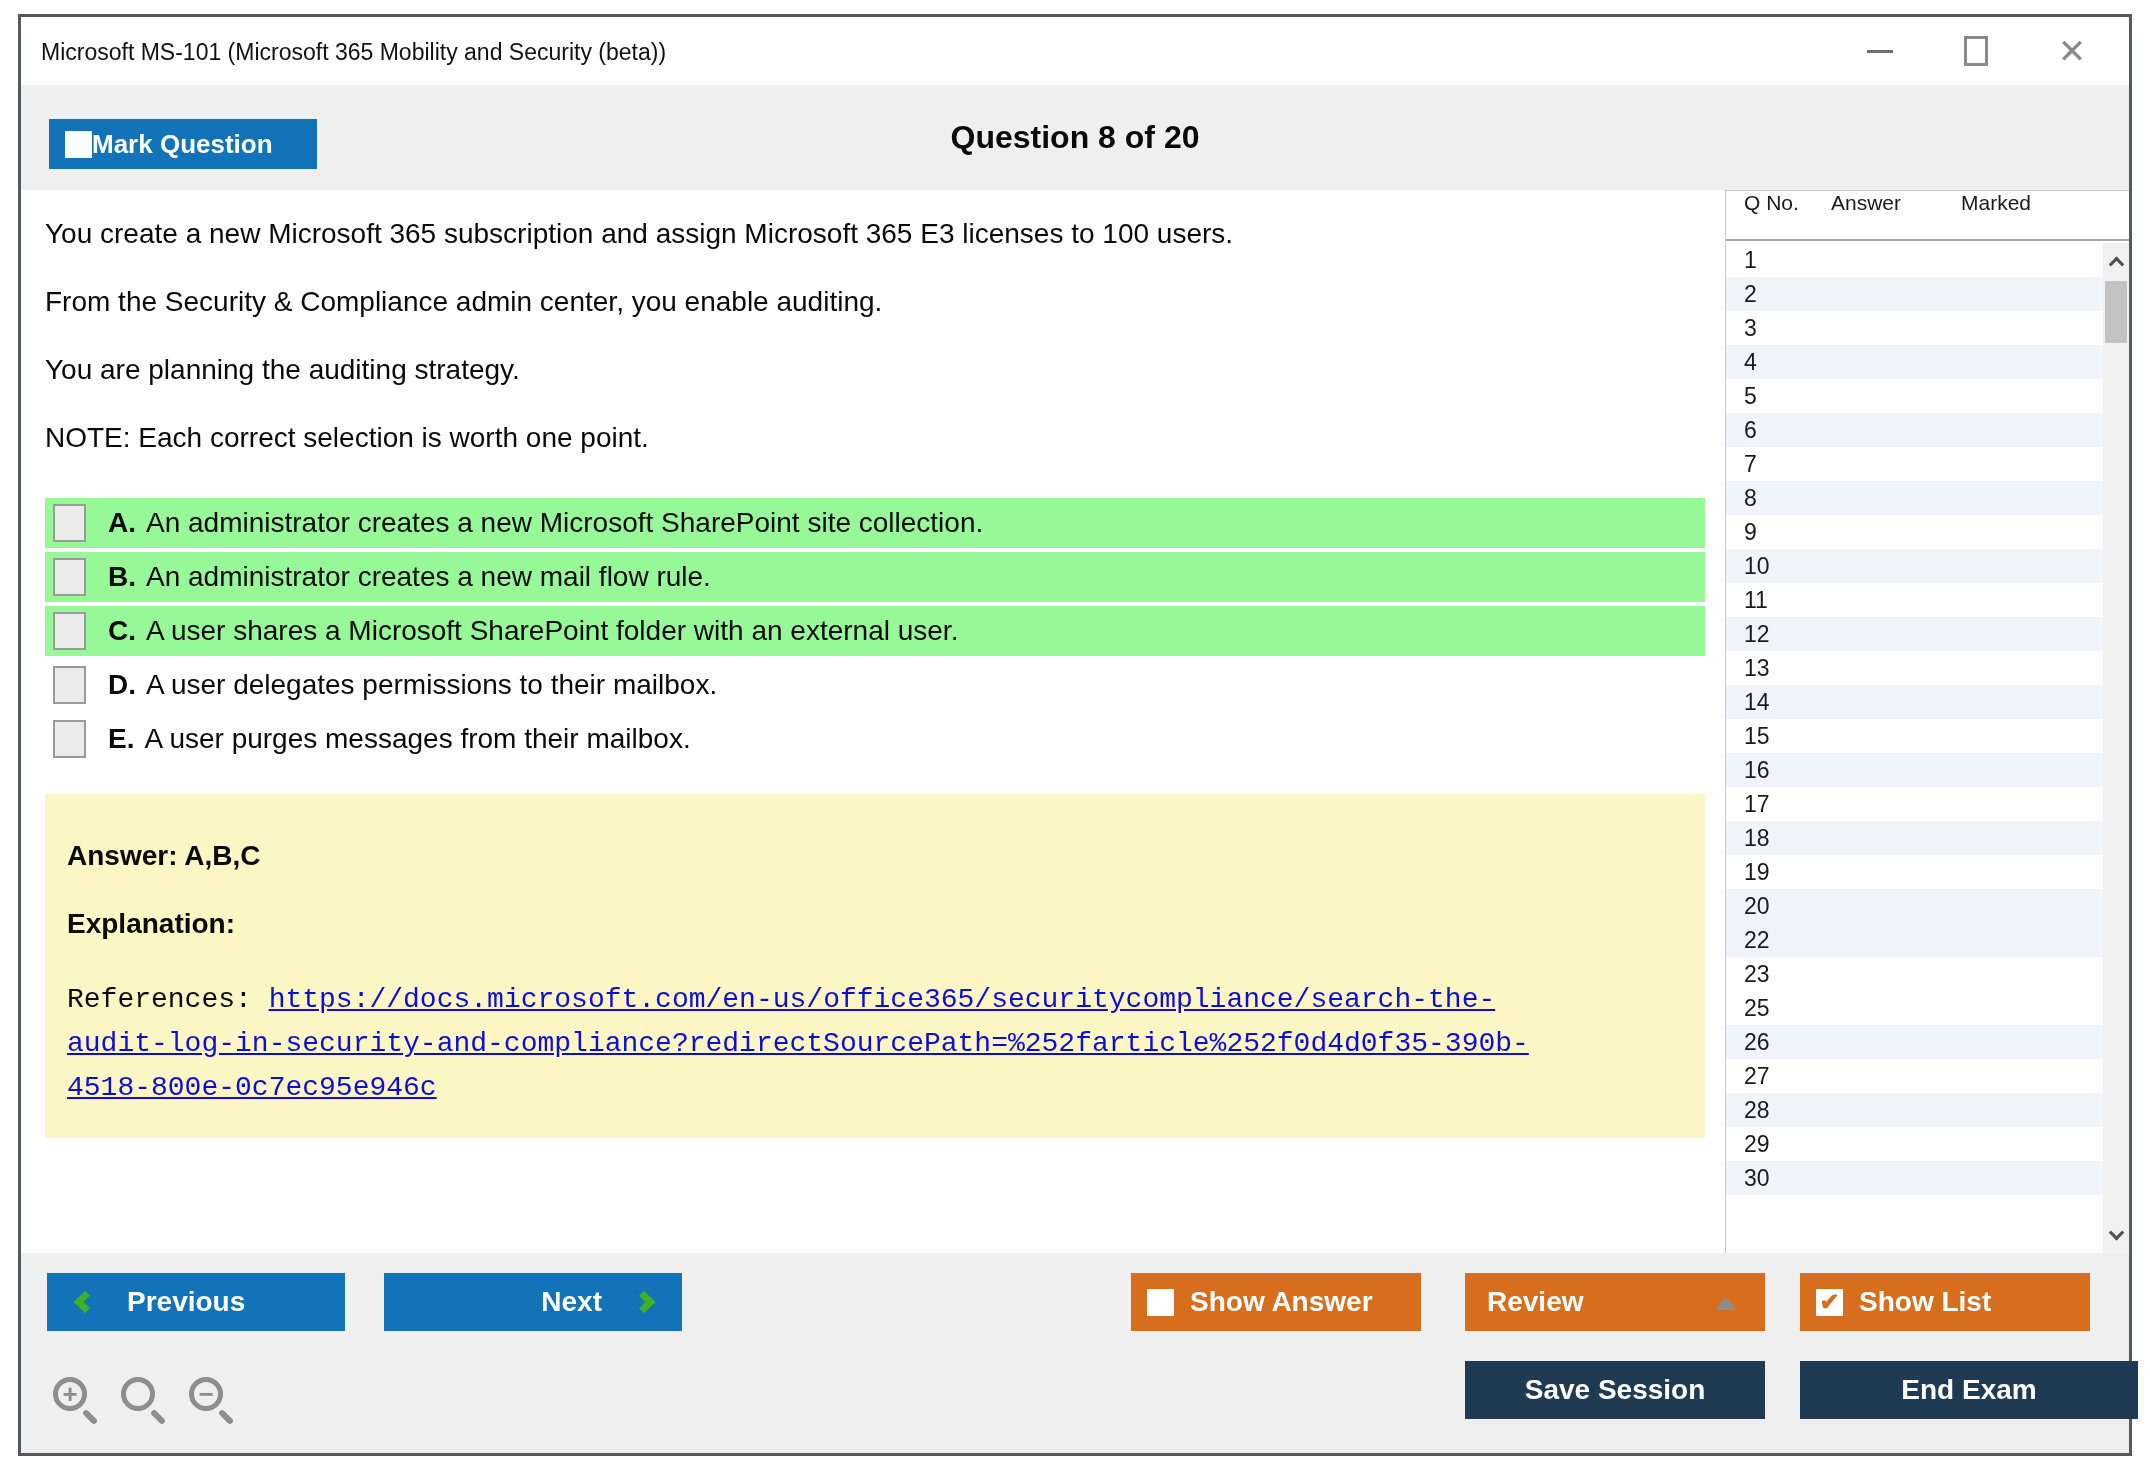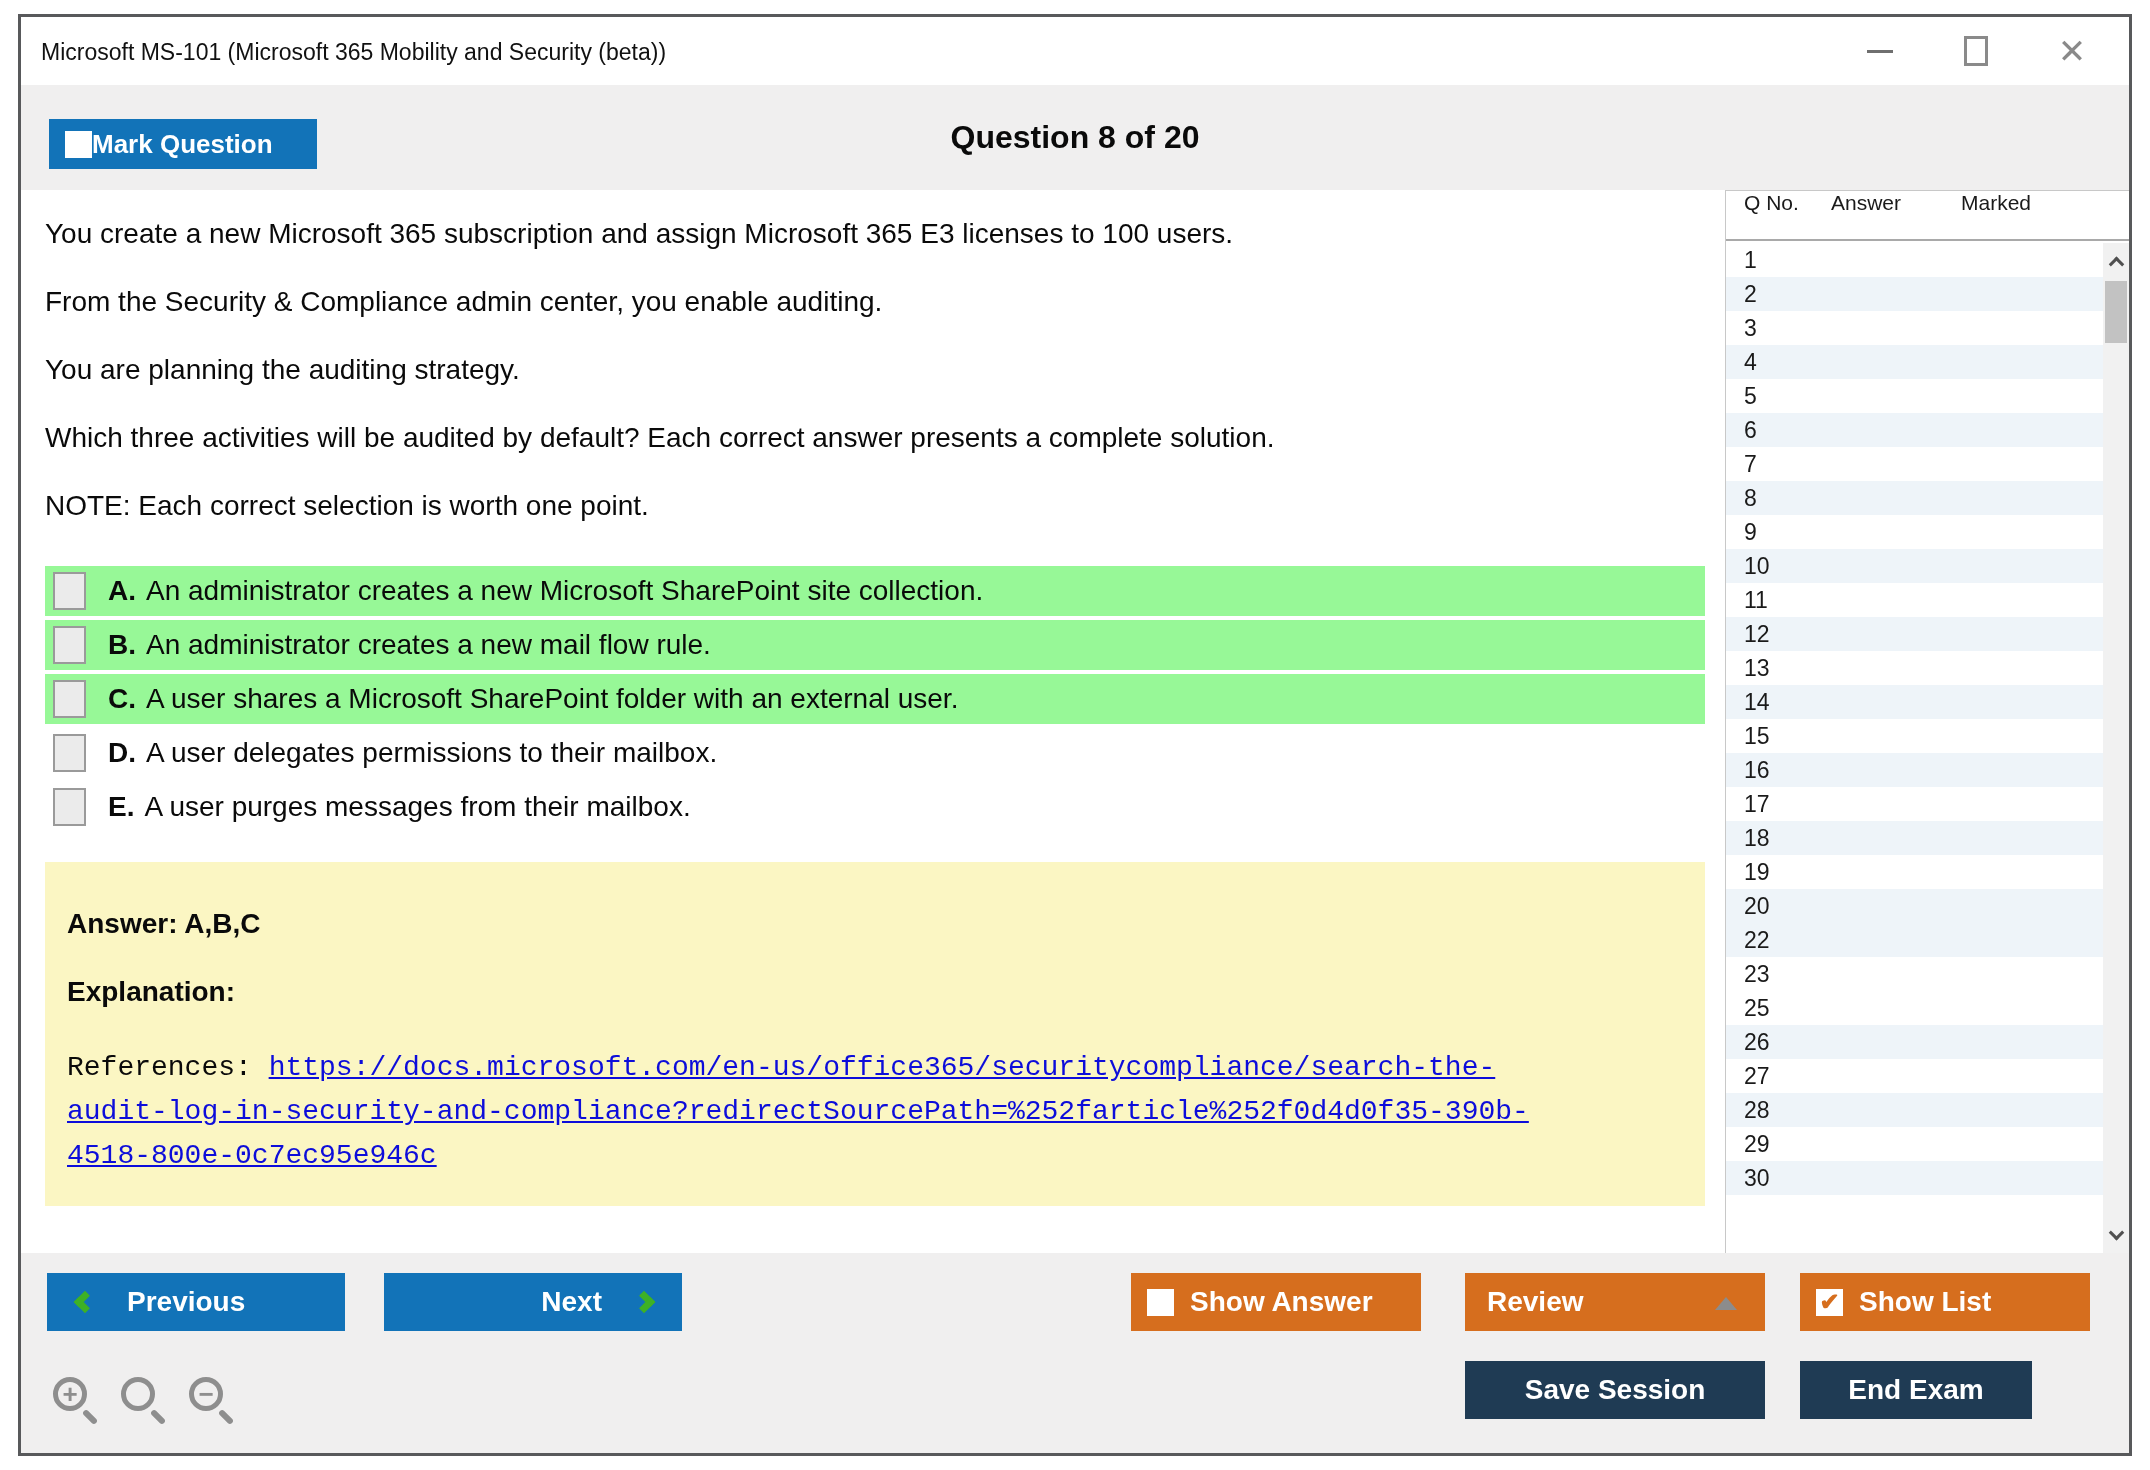--- a/index.html
+++ b/index.html
@@ -82,21 +82,21 @@
 
   .btn-show-answer { left:1110px; top:20px; width:290px; padding-left:16px; gap:16px; }
   .btn-review { left:1444px; top:20px; width:300px; padding-left:22px; }
   .btn-show-list { left:1779px; top:20px; width:290px; padding-left:16px; gap:16px; }
   .btn .cb { width:27px; height:27px; background:#ffffff; flex:0 0 auto; display:flex; align-items:center; justify-content:center; }
   .btn .cb .tick { color:#d66e1e; font-size:24px; font-weight:bold; line-height:1; }
   .tri-up { position:absolute; right:28px; top:24px; width:0; height:0;
             border-left:11px solid transparent; border-right:11px solid transparent; border-bottom:13px solid #8c8c8c; }
 
   .btn-save { left:1444px; top:108px; width:300px; }
-  .btn-end  { left:1779px; top:108px; width:232px; }
+  .btn-end  { left:1779px; top:108px; width:338px; }
 
   .zoomers { position:absolute; left:30px; top:122px; display:flex; gap:18px; }
   .mag { position:relative; width:50px; height:50px; cursor:pointer; }
   .mag .lens { position:absolute; left:2px; top:2px; width:34px; height:34px; border:5px solid #8e8e8e; border-radius:50%; }
   .mag .handle { position:absolute; left:33px; top:33px; width:17px; height:6px; background:#8e8e8e; border-radius:3px;
                  transform:rotate(45deg); transform-origin:left center; }
   .mag .sign { position:absolute; left:2px; top:2px; width:34px; height:34px; display:flex; align-items:center; justify-content:center;
                font-size:26px; font-weight:bold; color:#8e8e8e; }
 </style>
 </head>
@@ -126,21 +126,20 @@
     </div>
     <div class="qcounter">Question 8 of 20</div>
   </div>
 
   <div class="content">
 
     <div class="question-area">
       <p class="para">You create a new Microsoft 365 subscription and assign Microsoft 365 E3 licenses to 100 users.</p>
       <p class="para">From the Security &amp; Compliance admin center, you enable auditing.</p>
       <p class="para">You are planning the auditing strategy.</p>
-      <p class="para">Which three activities will be audited by default? Each correct answer presents a complete solution.</p>
       <p class="para">NOTE: Each correct selection is worth one point.</p>
 
       <div class="options">
         <div class="option green">
           <span class="opt-check"></span>
           <span class="opt-letter">A.</span>
           <span class="opt-text">An administrator creates a new Microsoft SharePoint site collection.</span>
         </div>
         <div class="option green">
           <span class="opt-check"></span>

